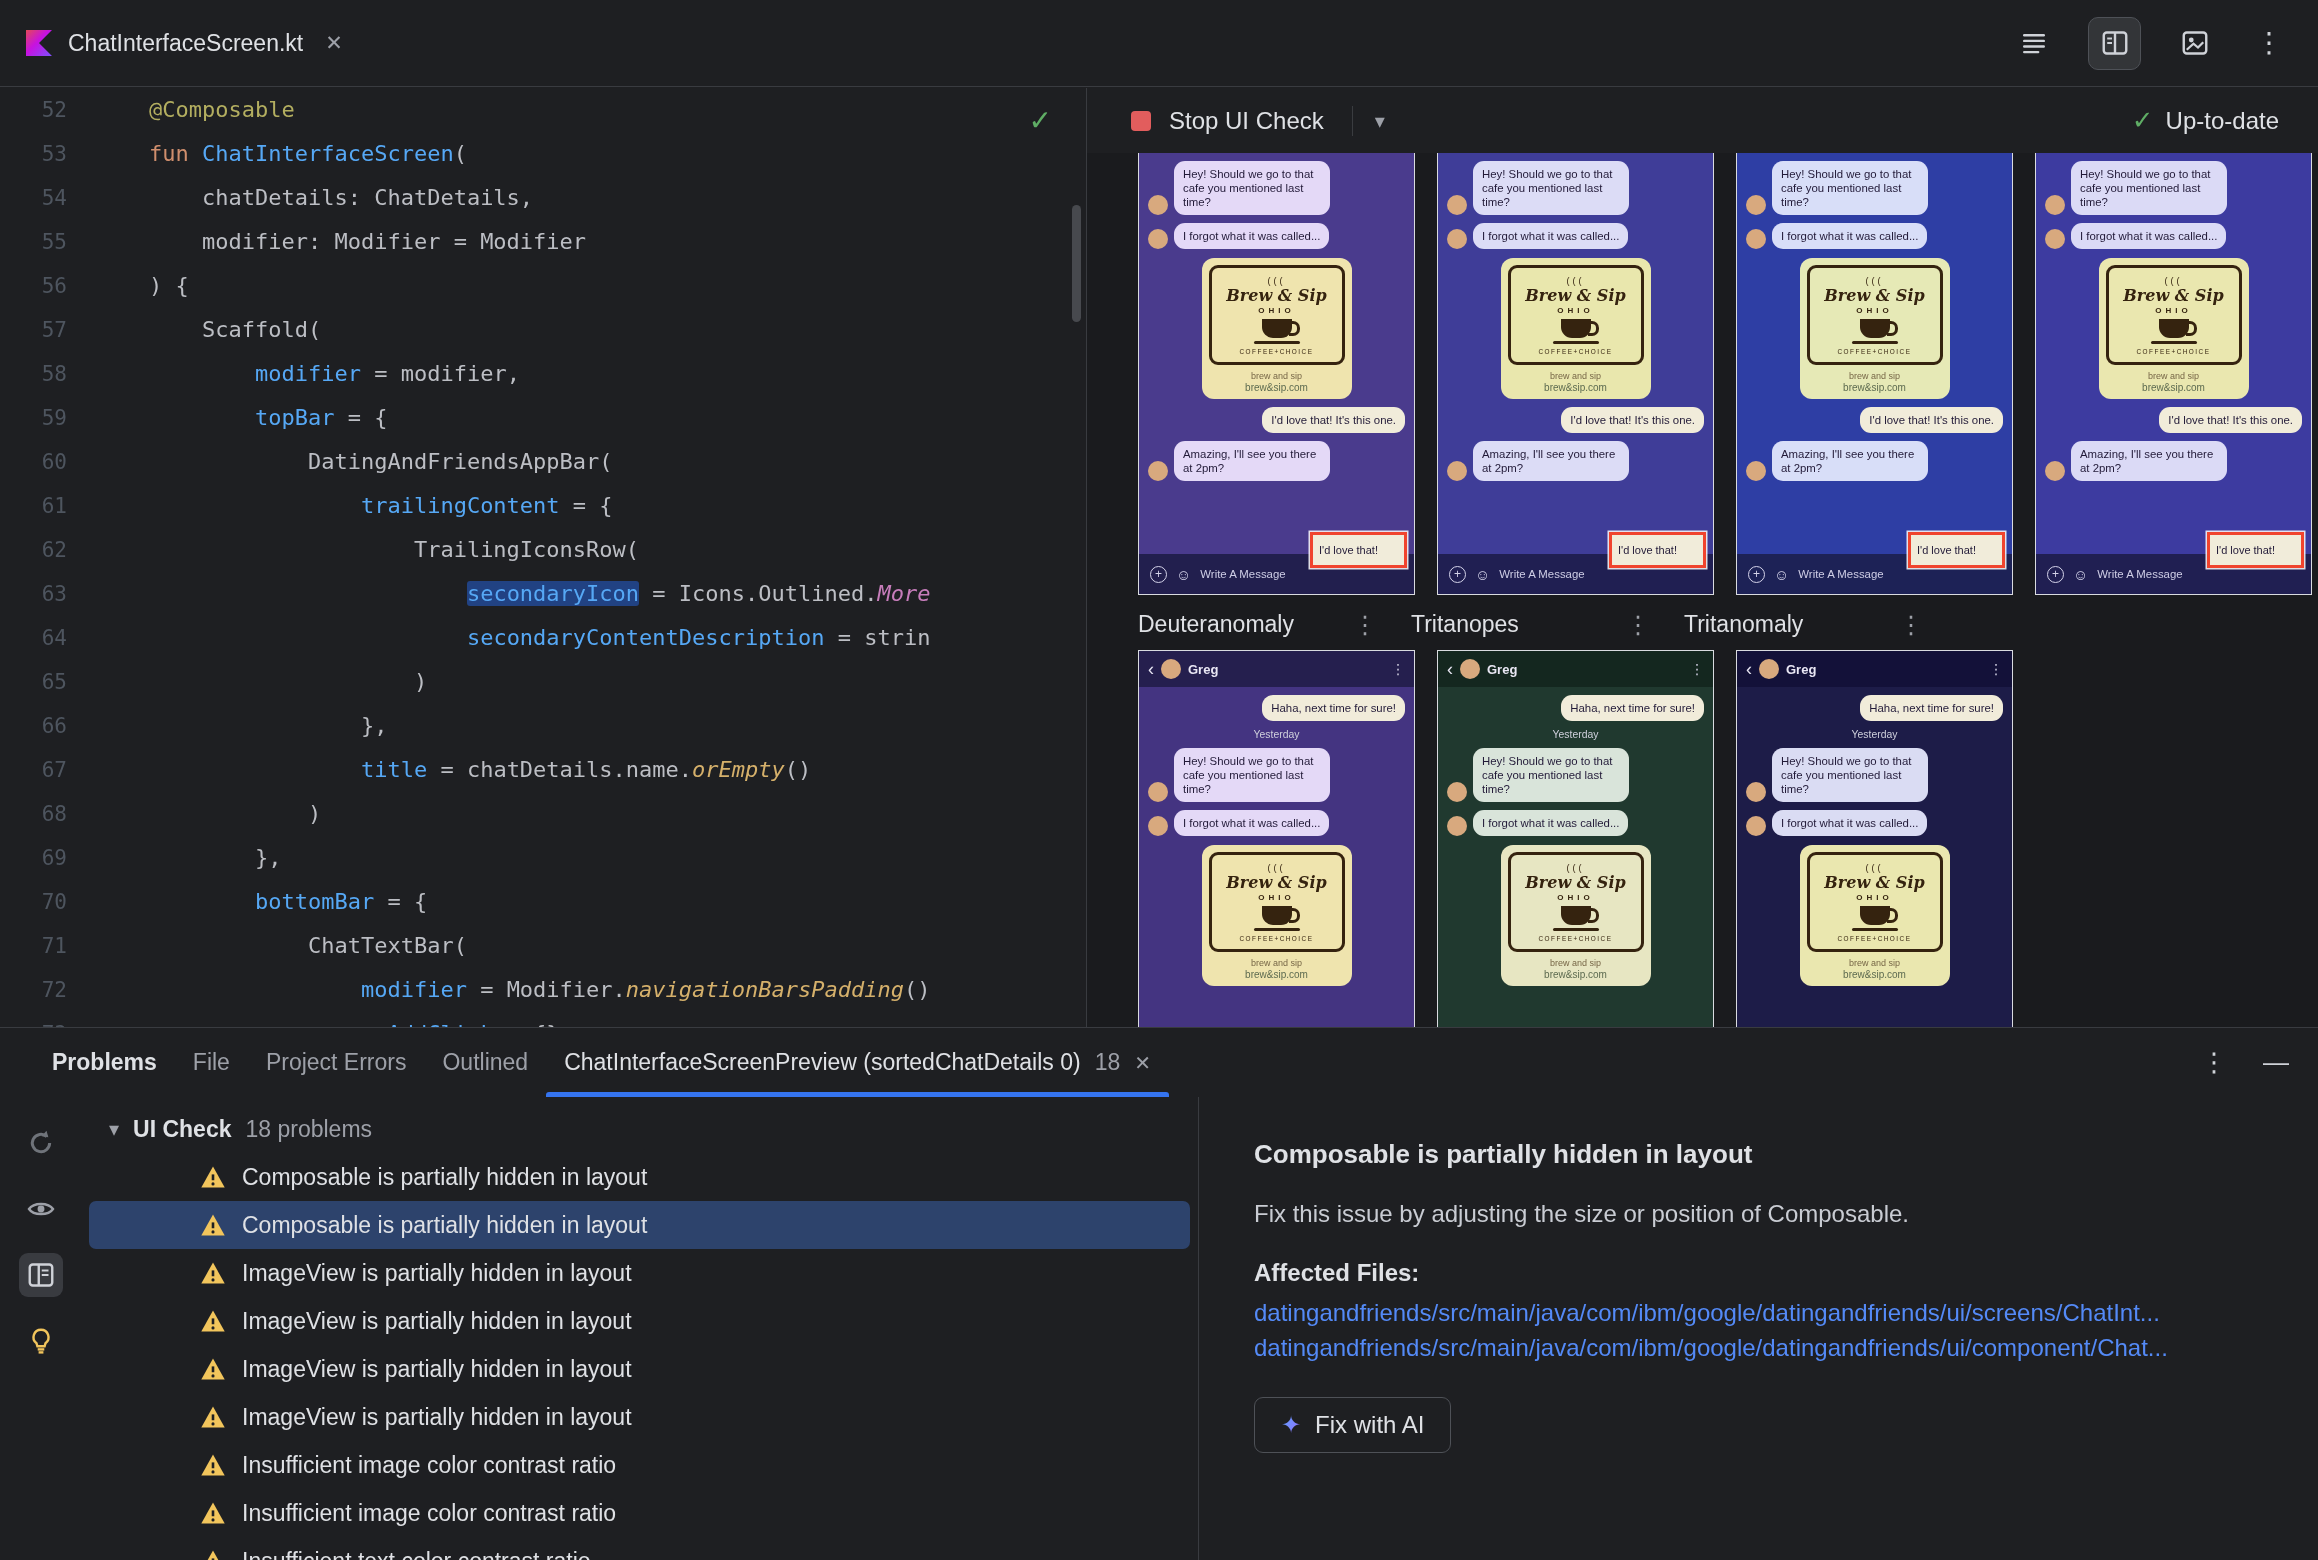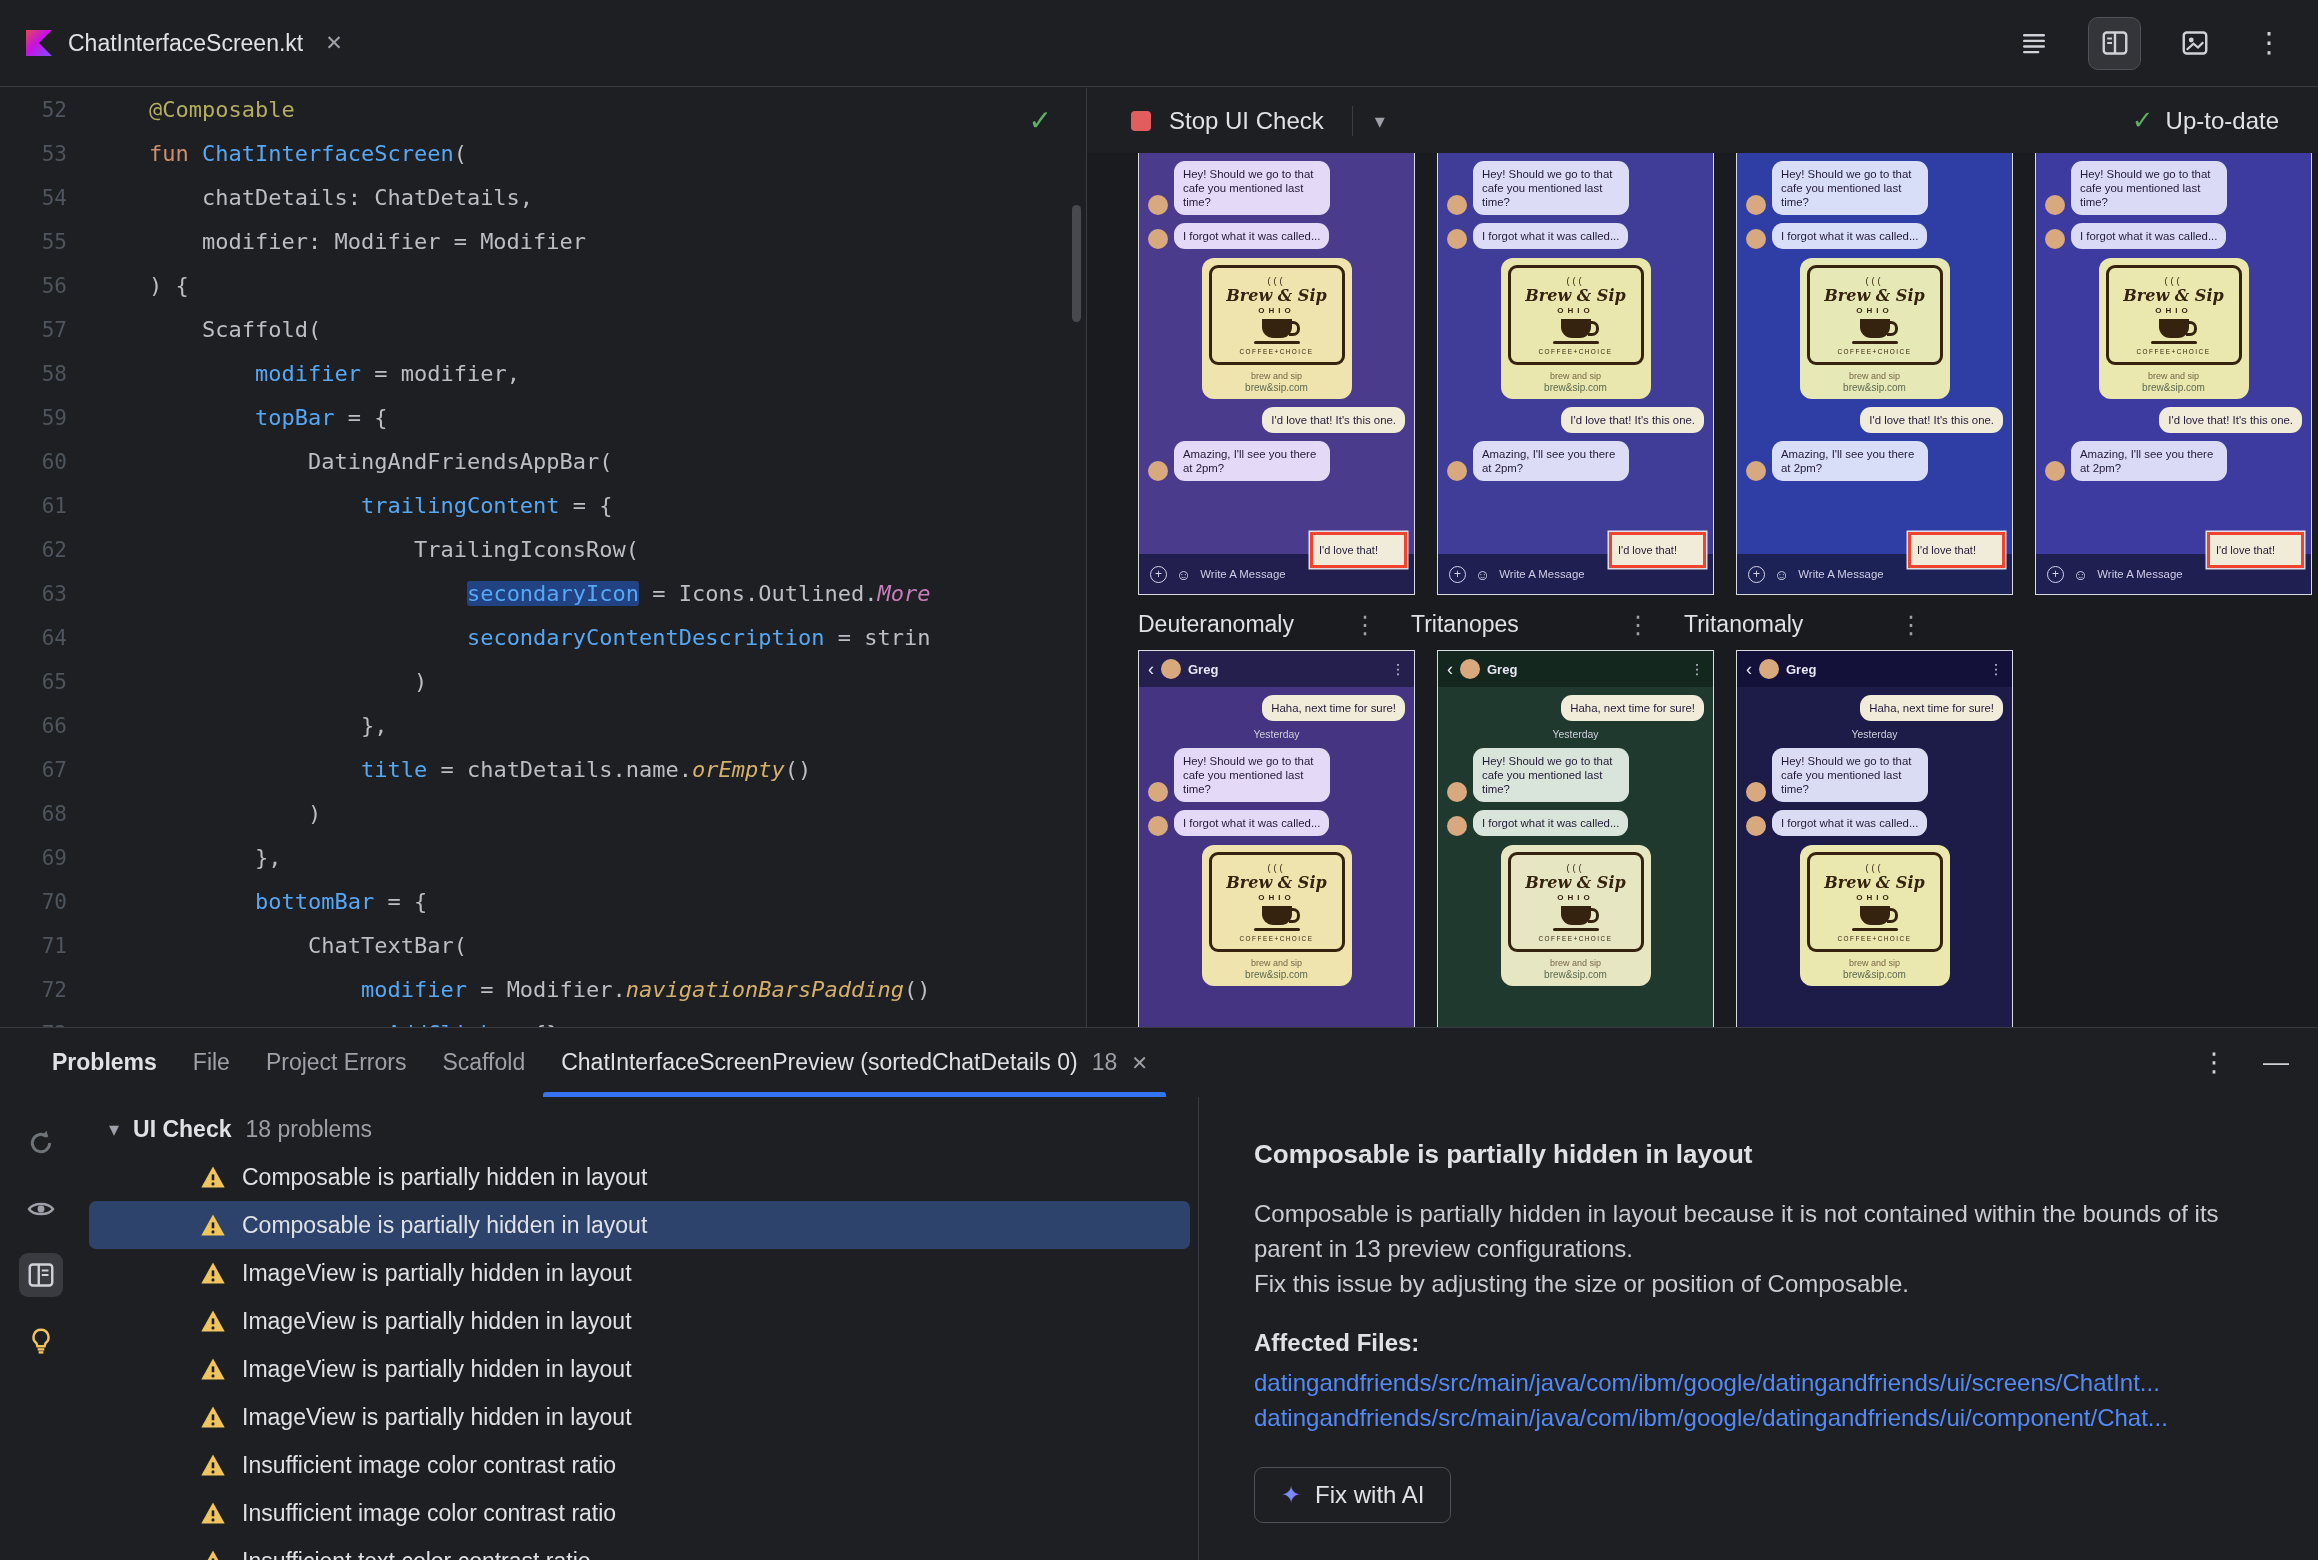--- a/index.html
+++ b/index.html
@@ -558,21 +558,21 @@
           <div class="ptab">
             <span class="ptab-label">Problems</span>
           </div>
           <div class="ptab">
             <span class="ptab-label">File</span>
           </div>
           <div class="ptab">
             <span class="ptab-label">Project Errors</span>
           </div>
           <div class="ptab">
-            <span class="ptab-label">Scaffold</span>
+            <span class="ptab-label">Outlined</span>
           </div>
           <div class="ptab active">
             <span class="ptab-label">ChatInterfaceScreenPreview (sortedChatDetails 0)</span>
             <span class="ptab-badge">18</span>
             <span class="ptab-close">✕</span>
           </div>
         </div>
       <div class="ptabs-right">
         <span>⋮</span>
         <span>—</span>
@@ -685,21 +685,20 @@
                   <line x1="10" y1="7" x2="10" y2="11.5" stroke="#1e1f22" stroke-width="2"></line>
                   <circle cx="10" cy="14.3" r="1.2" fill="#1e1f22"></circle>
                 </svg></span>
               <span class="pitem-text">Insufficient text color contrast ratio</span>
             </div>
           </div>
       </div>
       <div class="vdiv"></div>
       <div class="pdetail">
         <div class="dtitle">Composable is partially hidden in layout</div>
-        <div class="dbody">Composable is partially hidden in layout because it is not contained within the bounds of its parent in 13 preview configurations.</div>
         <div class="dbody">Fix this issue by adjusting the size or position of Composable.</div>
         <div class="dheading">Affected Files:</div>
         <div id="dlinks-host">
             <div class="dlink">datingandfriends/src/main/java/com/ibm/google/datingandfriends/ui/screens/ChatInt...</div>
             <div class="dlink">datingandfriends/src/main/java/com/ibm/google/datingandfriends/ui/component/Chat...</div>
           </div>
         <div class="fixbtn">
           <span class="fix-sparkle">✦</span>
           <span class="fixlabel">Fix with AI</span>
         </div>

